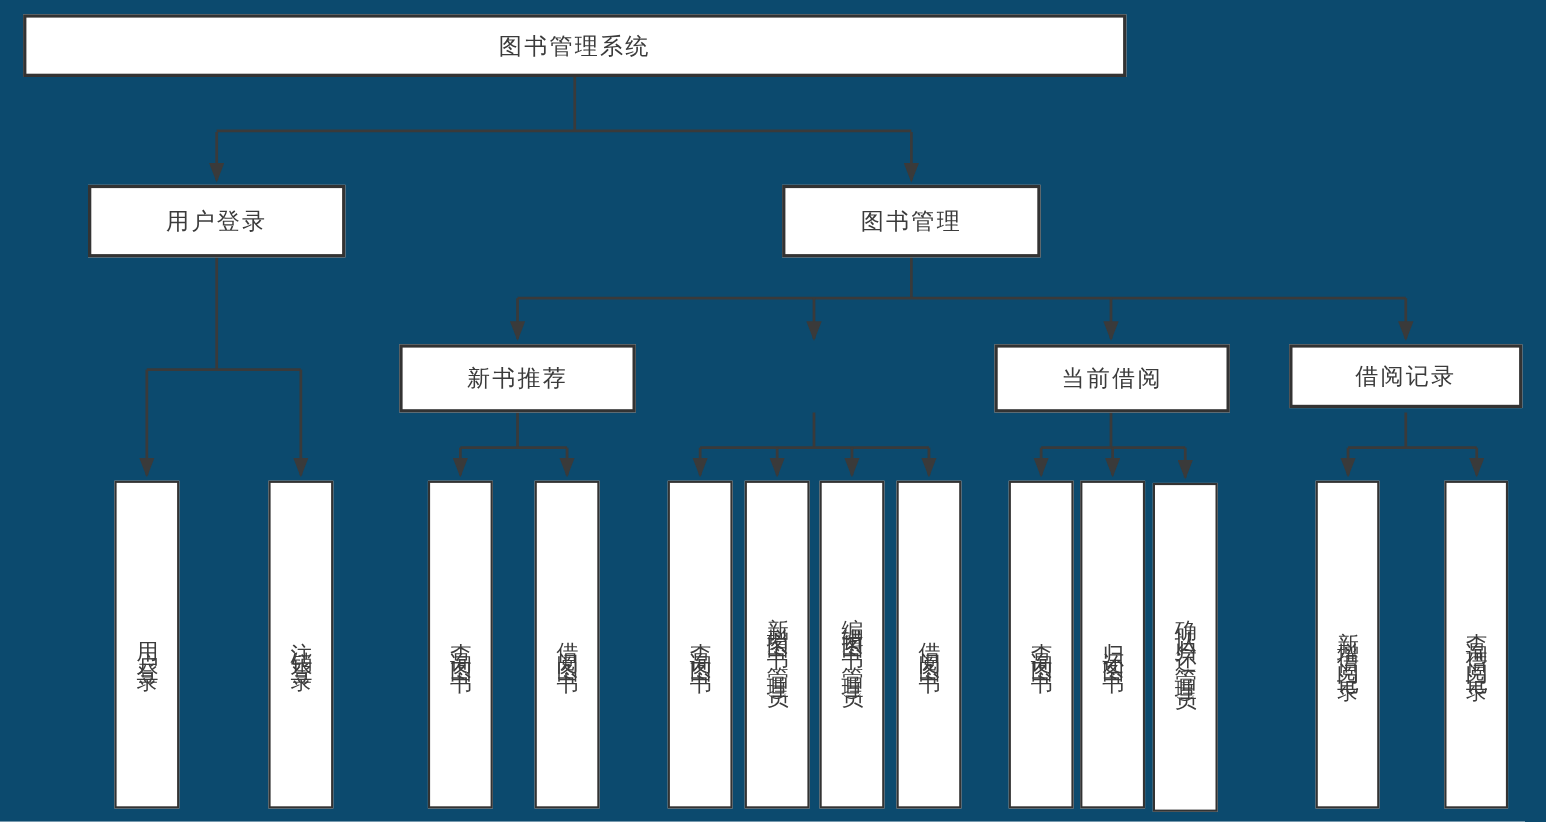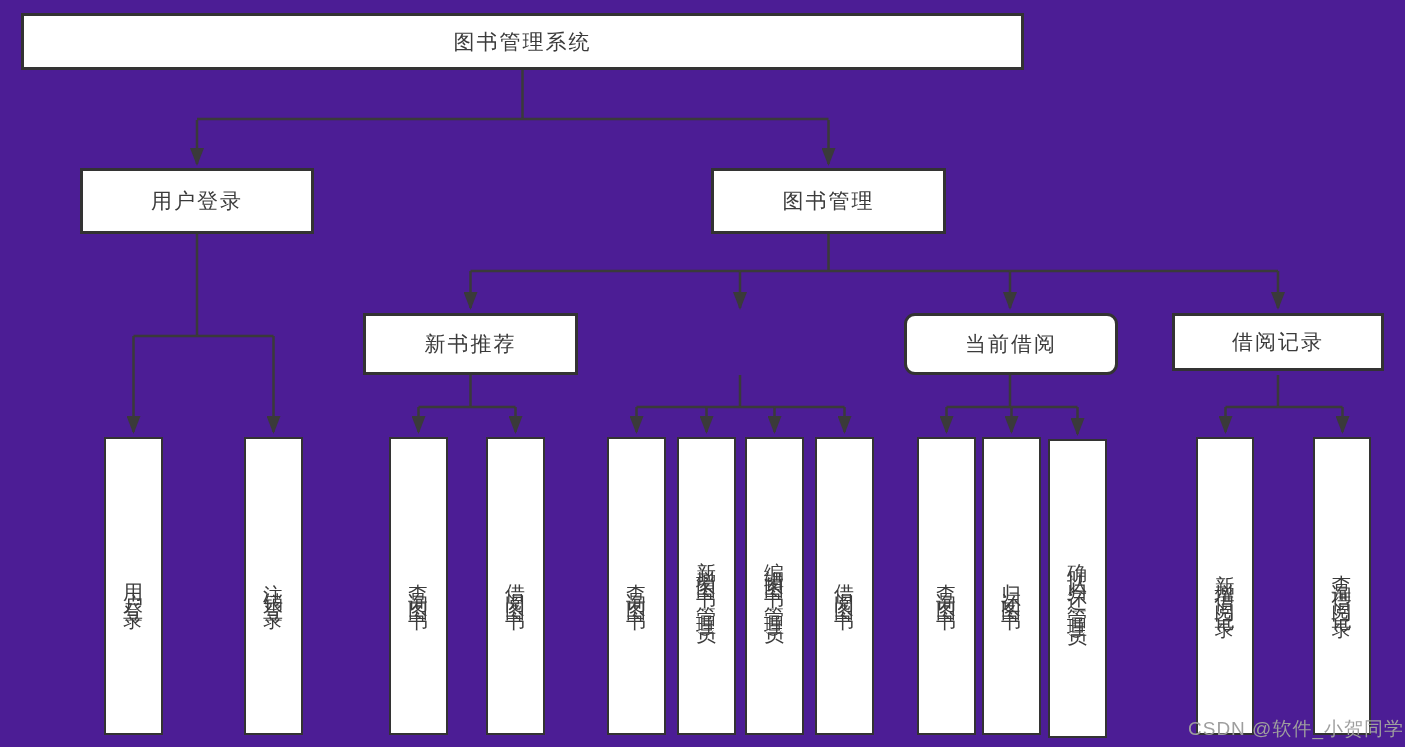--- a/index.html
+++ b/index.html
@@ -1,19 +1,19 @@
 <!DOCTYPE html>
 <html><head>
 <meta charset="utf-8">
 <style>
   html,body{margin:0;padding:0;background:#ffffff;}
   .stage{
     position:relative;
     width:1405px;height:747px;
-    background:#4c1d95;
+    background:#0c4a6e;
     overflow:hidden;
     font-family:"Liberation Sans","DejaVu Sans",sans-serif;
   }
   .lines{position:absolute;left:0;top:0;width:1405px;height:747px;}
   .box{
     position:absolute;
     background:#ffffff;
     border:3px solid #333333;
     box-sizing:border-box;
     display:flex;
@@ -106,21 +106,21 @@
   <div class="box h-box" style="left:80px;top:168px;width:234px;height:66px;">
     <span>用户登录</span>
   </div>
   <div class="box h-box" style="left:711px;top:168px;width:235px;height:66px;">
     <span>图书管理</span>
   </div>
 
   <div class="box h-box" style="left:363px;top:313px;width:215px;height:62px;">
     <span>新书推荐</span>
   </div>
-  <div class="box h-box" style="left:904px;top:313px;width:214px;height:62px;border-radius:11px;">
+  <div class="box h-box" style="left:904px;top:313px;width:214px;height:62px;">
     <span>当前借阅</span>
   </div>
   <div class="box h-box" style="left:1172px;top:313px;width:212px;height:58px;">
     <span>借阅记录</span>
   </div>
 
   <div class="box v-box" style="left:104px;top:437px;width:59px;height:298px;">
     <span>用户登录</span>
   </div>
   <div class="box v-box" style="left:244px;top:437px;width:59px;height:298px;">
@@ -157,14 +157,13 @@
     <span>确认归还（管理员）</span>
   </div>
 
   <div class="box v-box" style="left:1196px;top:437px;width:58px;height:298px;">
     <span>新增借阅记录</span>
   </div>
   <div class="box v-box" style="left:1313px;top:437px;width:58px;height:298px;">
     <span>查询借阅记录</span>
   </div>
 
-  <div class="watermark">CSDN @软件_小贺同学</div>
 </div>
 
 </body></html>

